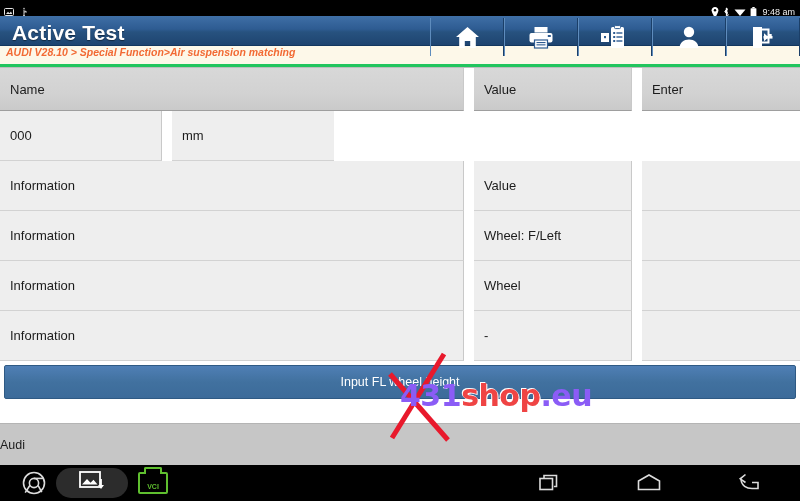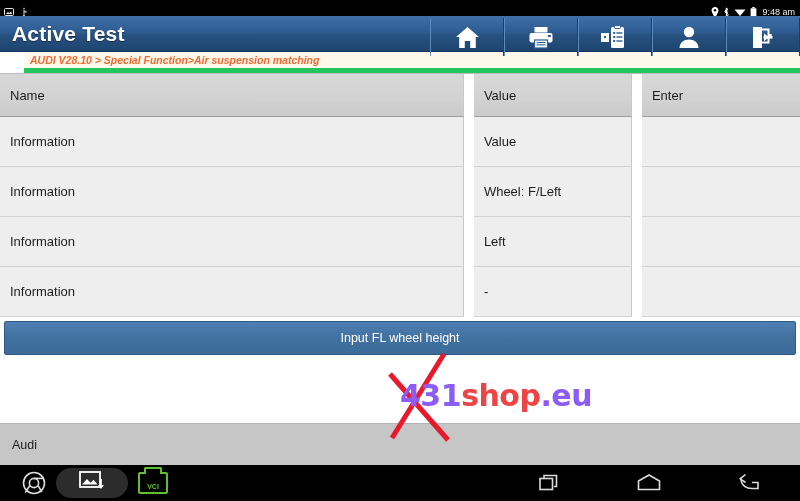--- a/index.html
+++ b/index.html
@@ -17,45 +17,45 @@
     display: flex; align-items: center; justify-content: space-between;
     padding: 8px 5px 0 4px; font-size: 9px;
   }
   .sb-left, .sb-right { display: flex; align-items: center; gap: 5px; }
   .sb-right { gap: 4px; }
   .sb-time { font-size: 9px; letter-spacing: 0; margin-left: 1px; color:#f2f2f2; }
   .sb-ico { display:inline-block; line-height: 0; }
 
   
   .titlebar {
-    height: 36px;
+    height: 30px;
     background: linear-gradient(to bottom, #3f6fa6 0%, #2e5c92 45%, #27527f 55%, #1e4470 100%);
     border-bottom: 1px solid #13375f;
-    display: flex; align-items: center; position: relative;
+    display: flex; align-items: flex-end; position: relative;
   }
   .app-title {
     color: #fff; font-size: 21px; font-weight: bold;
     padding-left: 12px; text-shadow: 0 1px 1px rgba(0,0,0,.45);
     letter-spacing: .2px;
   }
   .toolbar { position: absolute; right: 0; top: 0; height: 42px; display: flex; }
   .tb-btn {
     width: 74px; height: 38px; margin-top: 2px;
     display: flex; align-items: center; justify-content: center;
     background: linear-gradient(to bottom, #4b7cb0 0%, #376architecture 0%, #376da8 35%, #2b5c92 65%, #27527f 100%);
     border-left: 1px solid #5e8cbd; border-right: 1px solid #1b3f68;
     cursor: pointer;
   }
   .tb-btn svg { display:block; }
 
   
   .breadcrumb {
     height: 21px; background: #fdf8e9;
-    border-bottom: 5px solid #22c55e;
-    display: flex; align-items: center; padding-left: 6px; margin-left: 24px;
+    border-bottom: 3px solid #22c55e;
+    display: flex; align-items: flex-start; padding-left: 6px;
   }
   .breadcrumb span {
     color: #f26a34; font-size: 10.5px; font-style: italic; font-weight: bold;
     white-space: nowrap;
   }
 
   
   .table { width: 800px; border-top: 1px solid #bdbdbd; }
   .trow { display: flex; width: 800px; gap: 10px; }
   .thead .tcell {
@@ -84,21 +84,21 @@
     border: 1px solid #2f5a84; border-radius: 2px;
     color: #fff; font-size: 12.5px;
     display: flex; align-items: center; justify-content: center;
     cursor: pointer; position: relative;
   }
 
   
   .bottom-strip {
     position:absolute; left:0; top:423px; width:800px; height:42px;
     background: #c6c6c6; border-top: 1px solid #b4b4b4;
-    display:flex; align-items:center; padding-left: 12px;
+    display:flex; align-items:center; padding-left: 0;
   }
   .bottom-strip .vehicle { font-size: 12.5px; color: #1c1c1c; }
 
   
   .navbar {
     position:absolute; left:0; top:465px; width:800px; height:36px;
     background:#000; display:flex; align-items:center;
   }
   .nav-left { display:flex; align-items:center; gap:10px; padding-left: 22px; }
   .nav-pill {
@@ -258,34 +258,36 @@
 
   <div class="table">
     <div class="trow thead">
       <div class="tcell col-name">Name</div>
       <div class="tcell col-value">Value</div>
       <div class="tcell col-unit">Enter</div>
     </div>
 
     <div class="tbody">
       <div class="trow">
+        <div class="tcell col-value">000</div>
+        <div class="tcell col-unit">mm</div>
       </div>
       <div class="trow">
         <div class="tcell col-name">Information</div>
         <div class="tcell col-value">Value</div>
         <div class="tcell col-unit"></div>
       </div>
       <div class="trow">
         <div class="tcell col-name">Information</div>
         <div class="tcell col-value">Wheel: F/Left</div>
         <div class="tcell col-unit"></div>
       </div>
       <div class="trow">
         <div class="tcell col-name">Information</div>
-        <div class="tcell col-value">Left</div>
+        <div class="tcell col-value">Wheel</div>
         <div class="tcell col-unit"></div>
       </div>
       <div class="trow">
         <div class="tcell col-name">Information</div>
         <div class="tcell col-value">-</div>
         <div class="tcell col-unit"></div>
       </div>
     </div>
   </div>
 

